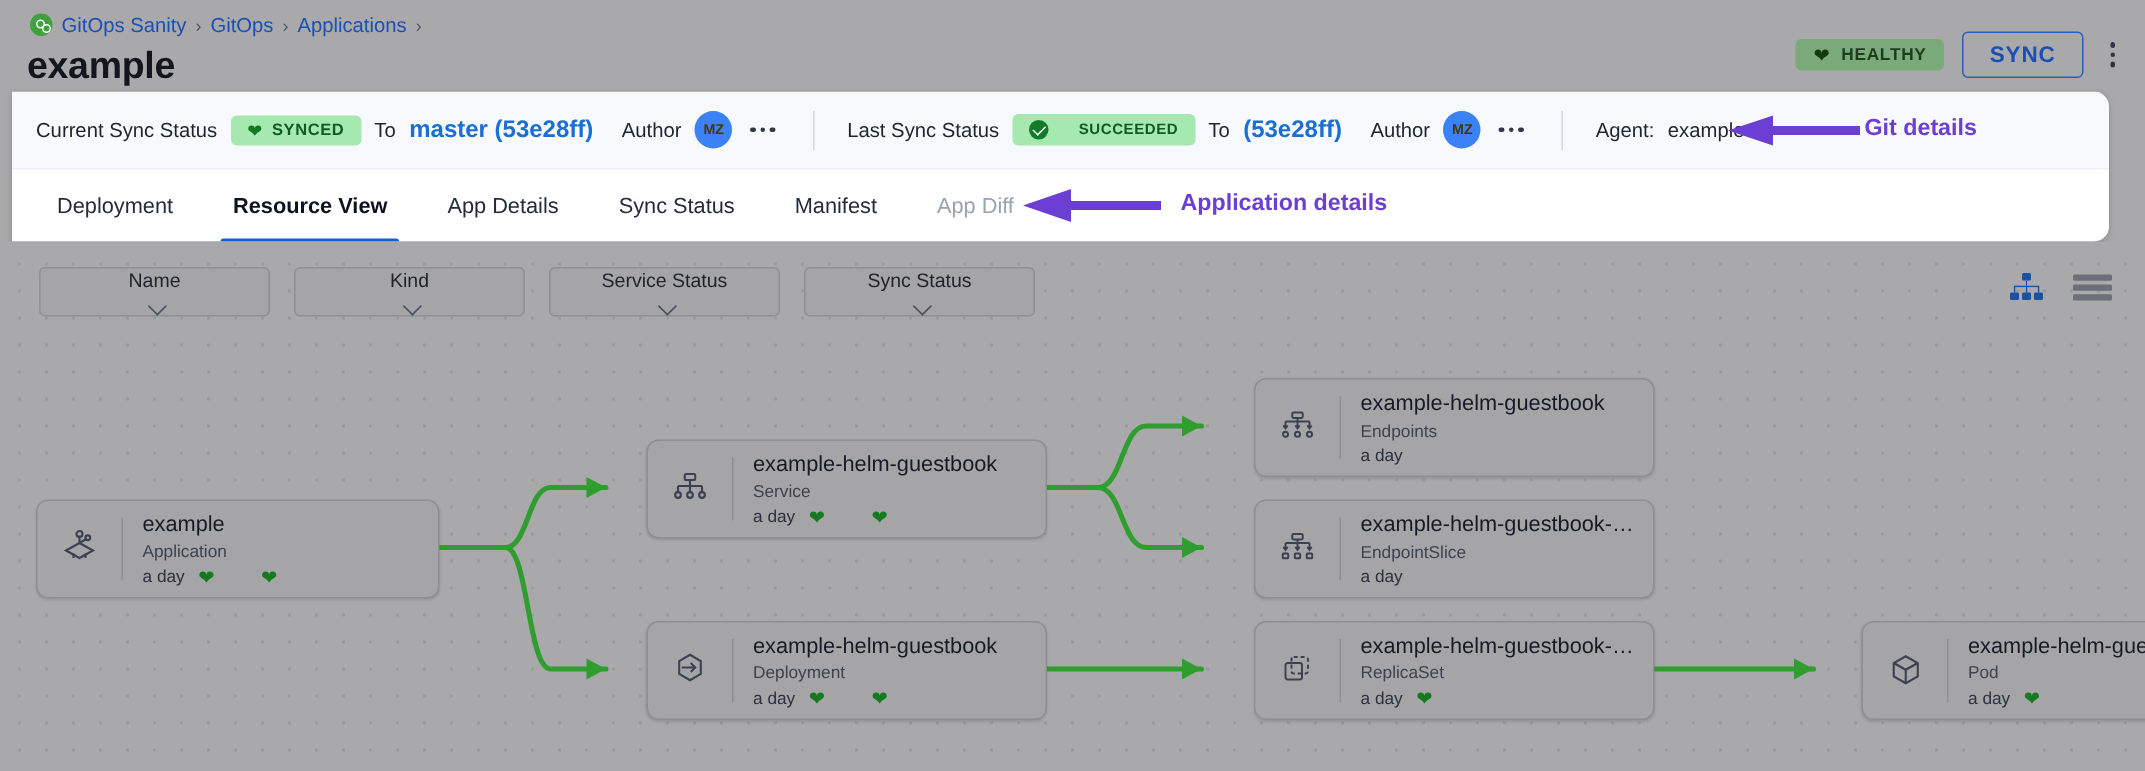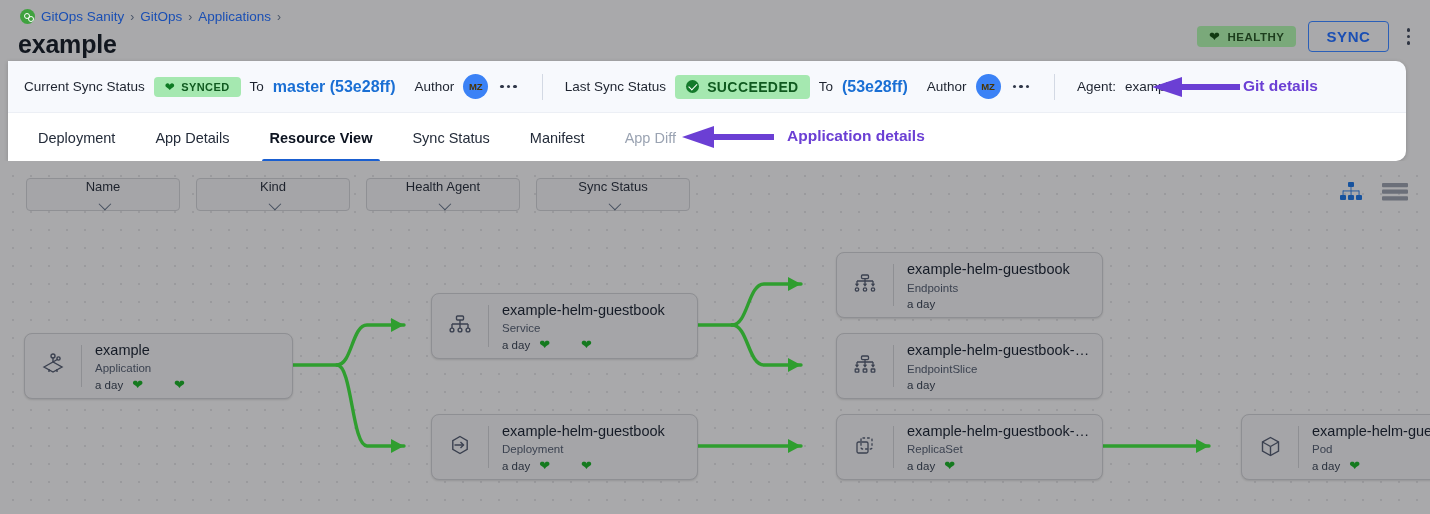--- a/index.html
+++ b/index.html
@@ -27,21 +27,21 @@
   .kebab{display:flex;flex-direction:column;gap:3px;padding:4px 6px;cursor:pointer;}
   .kebab span{width:3.5px;height:3.5px;border-radius:50%;background:#2f3542;display:block;}
 
   
   #panel{position:absolute;left:8px;top:61px;width:1398px;height:100px;
          border-radius:0 10px 10px 0;overflow:hidden;box-shadow:0 1px 4px rgba(0,0,0,.18);}
   #syncbar{height:51px;background:#f7f9fd;display:flex;align-items:center;padding-left:10px;position:relative;}
   .sb-group{display:flex;align-items:center;gap:9px;white-space:nowrap;}
   .sb-label{font-size:13.5px;color:#1e2430;}
   .badge-synced{display:flex;align-items:center;gap:6px;background:#a5e8b0;border-radius:4px;padding:4px 11px;font-size:11px;font-weight:700;color:#0f5a1f;letter-spacing:.4px;}
-  .badge-succeeded{display:flex;align-items:center;gap:8px;background:#a5e8b0;border-radius:4px;padding:4px 11px;font-size:14px;font-weight:700;color:#0f5a1f;letter-spacing:.4px;justify-content:space-between;}
+  .badge-succeeded{display:flex;align-items:center;gap:20px;background:#a5e8b0;border-radius:4px;padding:4px 11px;font-size:10px;font-weight:700;color:#0f5a1f;letter-spacing:.4px;justify-content:space-between;}
   .heart-green{color:#0d7a23;font-size:12px;line-height:1;}
   .check-circle{width:13px;height:13px;border-radius:50%;background:#147a2b;display:inline-flex;align-items:center;justify-content:center;flex:none;}
   .check-circle::after{content:"";display:block;width:4px;height:7px;border:solid #fff;border-width:0 1.7px 1.7px 0;transform:rotate(44deg) translate(-0.5px,-1px);}
   .to-word{font-size:13.5px;color:#1e2430;}
   .rev-link{font-size:16px;font-weight:700;color:#1a6fd4;}
   .avatar{width:25px;height:25px;border-radius:50%;background:#3b82f6;color:#4a3505;font-size:9.5px;font-weight:700;display:flex;align-items:center;justify-content:center;flex:none;}
   .dots-inline{display:flex;gap:3px;align-items:center;padding:0 3px;cursor:pointer;}
   .dots-inline i{width:3.5px;height:3.5px;border-radius:50%;background:#31384a;display:block;}
   .vdiv{width:1px;height:26px;background:#d3d9e4;}
 
@@ -155,22 +155,22 @@
     <span class="vdiv" style="margin:0 22px;"></span>
 
     <div class="sb-group">
       <span class="sb-label">Agent:</span>
       <span class="sb-label">example</span>
     </div>
   </div>
 
   <div id="tabbar">
     <div class="tab">Deployment</div>
+    <div class="tab active">Resource View</div>
     <div class="tab">App Details</div>
-    <div class="tab active">Resource View</div>
     <div class="tab">Sync Status</div>
     <div class="tab">Manifest</div>
     <div class="tab disabled">App Diff</div>
   </div>
 </div>
 
 <div class="arrow-wrap" style="left:1152px;top:76px;">
   <svg width="88" height="22" viewBox="0 0 88 22">
     <path d="M88 8 H30 V1 L0 11 L30 21 V14 H88 Z" fill="#6b3fd4"></path>
   </svg>
@@ -216,21 +216,21 @@
   <div id="filters" style="position:absolute;left:26px;top:17px;">
     <div class="filter">
       <span>Name</span>
       <span class="chev"></span>
     </div>
     <div class="filter">
       <span>Kind</span>
       <span class="chev"></span>
     </div>
     <div class="filter">
-      <span>Health Agent</span>
+      <span>Service Status</span>
       <span class="chev"></span>
     </div>
     <div class="filter">
       <span>Sync Status</span>
       <span class="chev"></span>
     </div>
   </div>
 
   <div id="viewtoggles" style="position:absolute;right:22px;top:21px;">
     <span class="vt">

